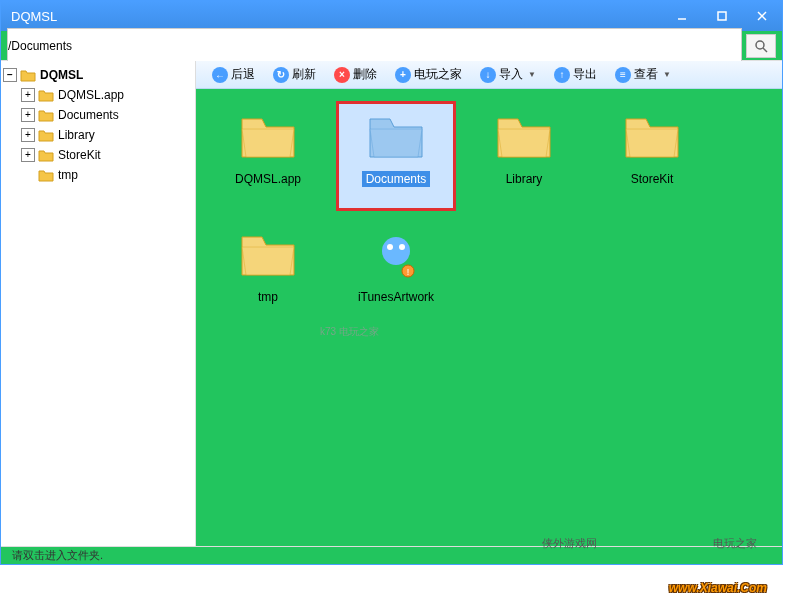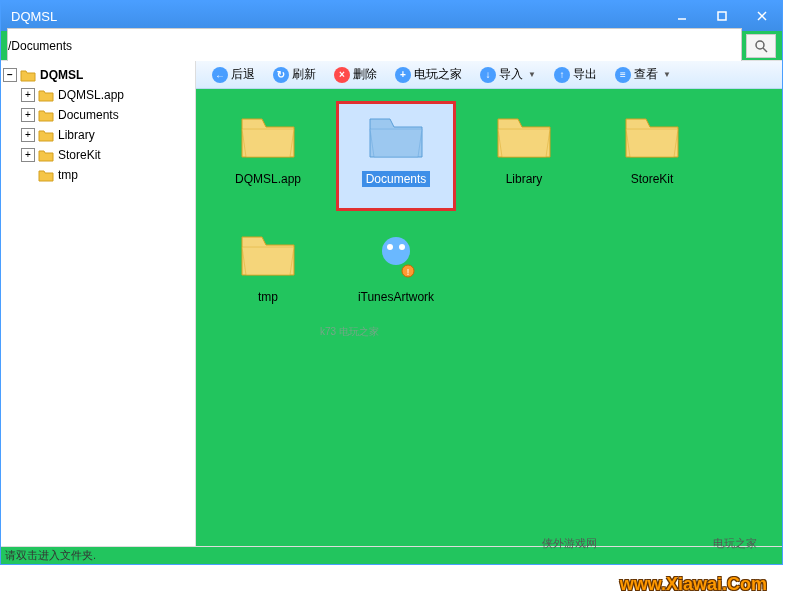--- a/index.html
+++ b/index.html
@@ -37,25 +37,25 @@
     
     .content { flex: 1; padding: 12px; display: flex; flex-wrap: wrap; align-content: flex-start; gap: 8px; overflow: auto; position: relative; }
     
     .item { width: 120px; height: 110px; display: flex; flex-direction: column; align-items: center; justify-content: flex-start; padding-top: 8px; cursor: pointer; }
     .item.selected { background: #cce4ff; border: 1px solid #7ab8ff; }
     .item.highlighted { border: 3px solid #e03030; padding-top: 5px; }
     .item-icon { width: 64px; height: 56px; margin-bottom: 6px; display: flex; align-items: center; justify-content: center; }
     .item-label { font-size: 12px; text-align: center; padding: 1px 4px; max-width: 110px; overflow: hidden; text-overflow: ellipsis; white-space: nowrap; }
     .item.selected .item-label { background: #3d8ee8; color: #fff; }
     
-    .statusbar { height: 18px; border-top: 1px solid #ddd; font-size: 11px; color: #333; padding: 1px 4px; }
+    .statusbar { height: 18px; border-top: 1px solid #ddd; font-size: 11px; color: #333; padding: 1px 11px; }
     
     .watermark1 { position: absolute; bottom: 48px; right: 190px; font-size: 11px; color: #555; }
     .watermark2 { position: absolute; bottom: 48px; right: 30px; font-size: 11px; color: #555; }
-    .watermark3 { position: absolute; bottom: 4px; right: 20px; font-size: 18px; font-weight: bold; }
+    .watermark3 { position: absolute; bottom: 4px; right: 20px; font-size: 12px; font-weight: bold; font-style: italic; }
     .watermark3 span { color: #ff9900; text-shadow: 1px 1px 0 #663300, -1px -1px 0 #663300, 1px -1px 0 #663300, -1px 1px 0 #663300; }
     .watermark4 { position: absolute; bottom: 260px; left: 320px; font-size: 10px; color: #999; opacity: 0.7; }
   </style>
 </head>
 <body>
 
 <div class="window">
   <div class="titlebar">
     <span class="titlebar-text">DQMSL</span>
     <div class="titlebar-controls">

